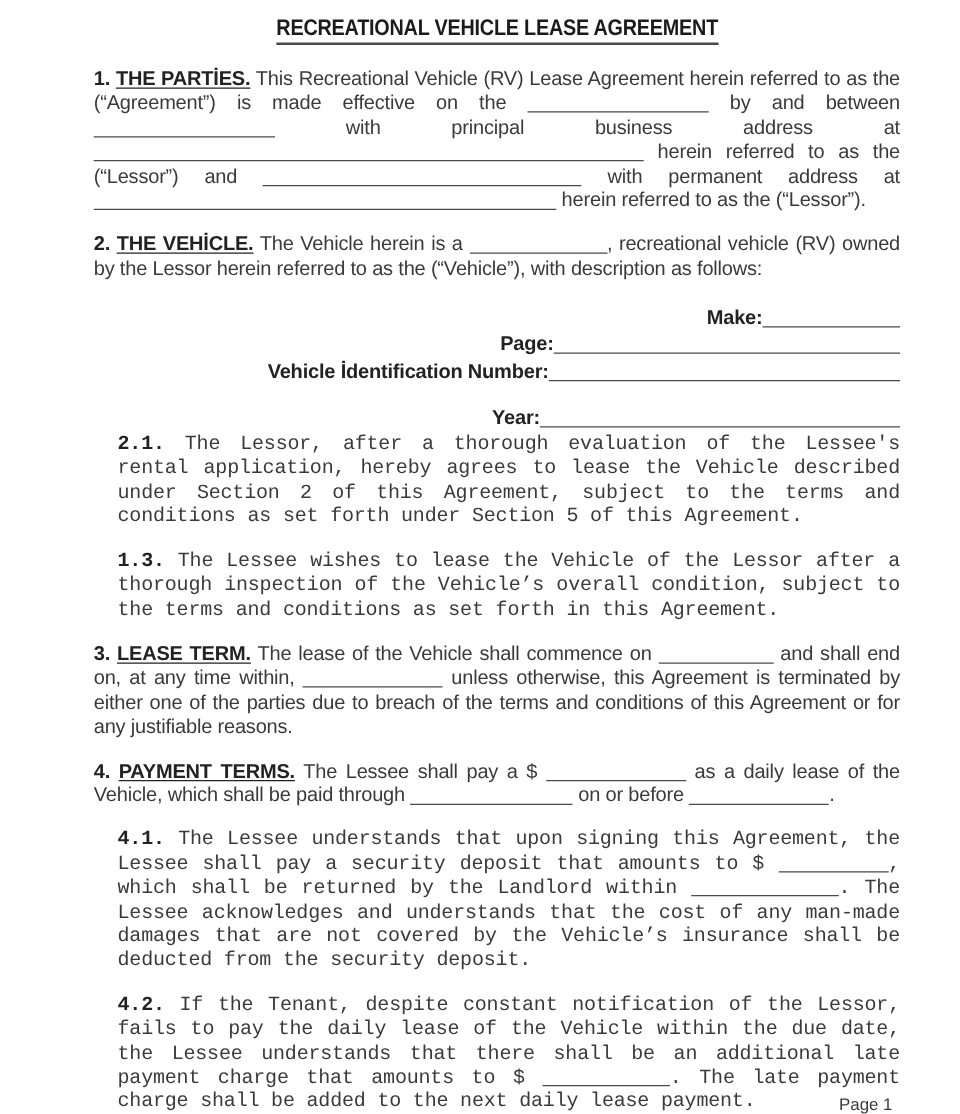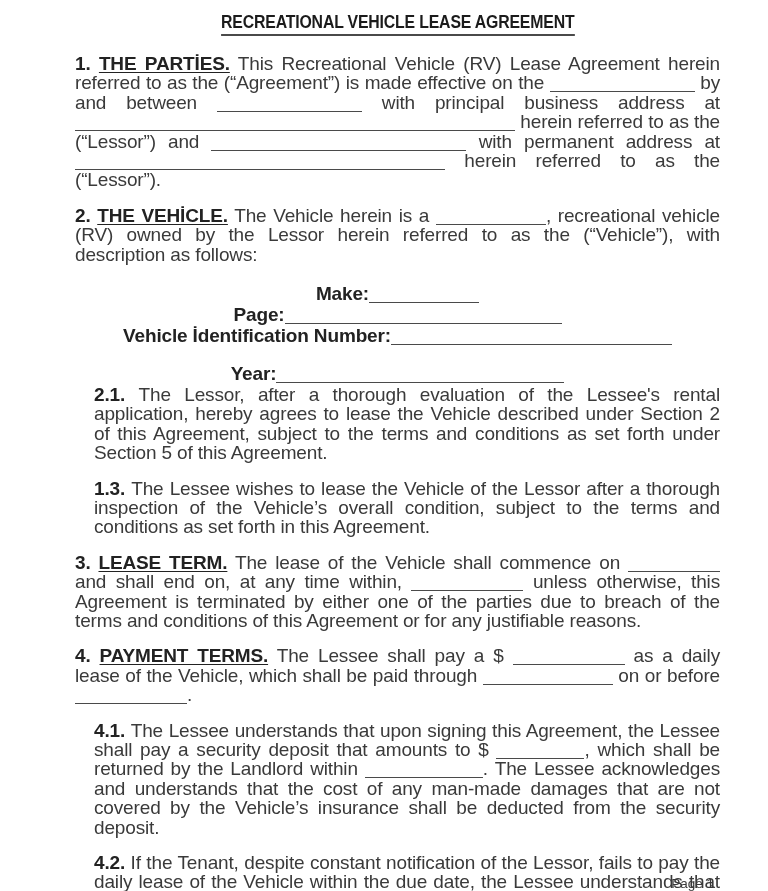--- a/index.html
+++ b/index.html
@@ -23,29 +23,29 @@
     font-size: 18px;
     color: #1b1b1b;
     letter-spacing: -0.2px;
     border-bottom: 2px solid #4a4a4a;
     padding-bottom: 1px;
     transform: scaleX(0.88);
     transform-origin: center top;
     white-space: nowrap;
   }
   p.para {
-    font-size: 19px;
+    font-size: 16px;
     line-height: 19.4px;
     letter-spacing: -0.15px;
     text-align: justify;
     margin-bottom: 16px;
     color: #3a3a3a;
   }
-  p.para.indent { margin-left: 19px; }
-  p.para.tight { margin-bottom: 1px; line-height: 20.2px; text-align: center; }
+  p.para.indent { margin-left: 19px; font-family: Liberation Mono, monospace; }
+  p.para.tight { margin-bottom: 1px; line-height: 20.2px; text-align: right; }
   .seg-bold { font-weight: bold; color: #222222; }
   .seg-bold-underline {
     font-weight: bold;
     color: #222222;
     text-decoration: underline;
     text-underline-offset: 2px;
   }
   .seg-text { color: #3a3a3a; }
   .blank {
     display: inline-block;

